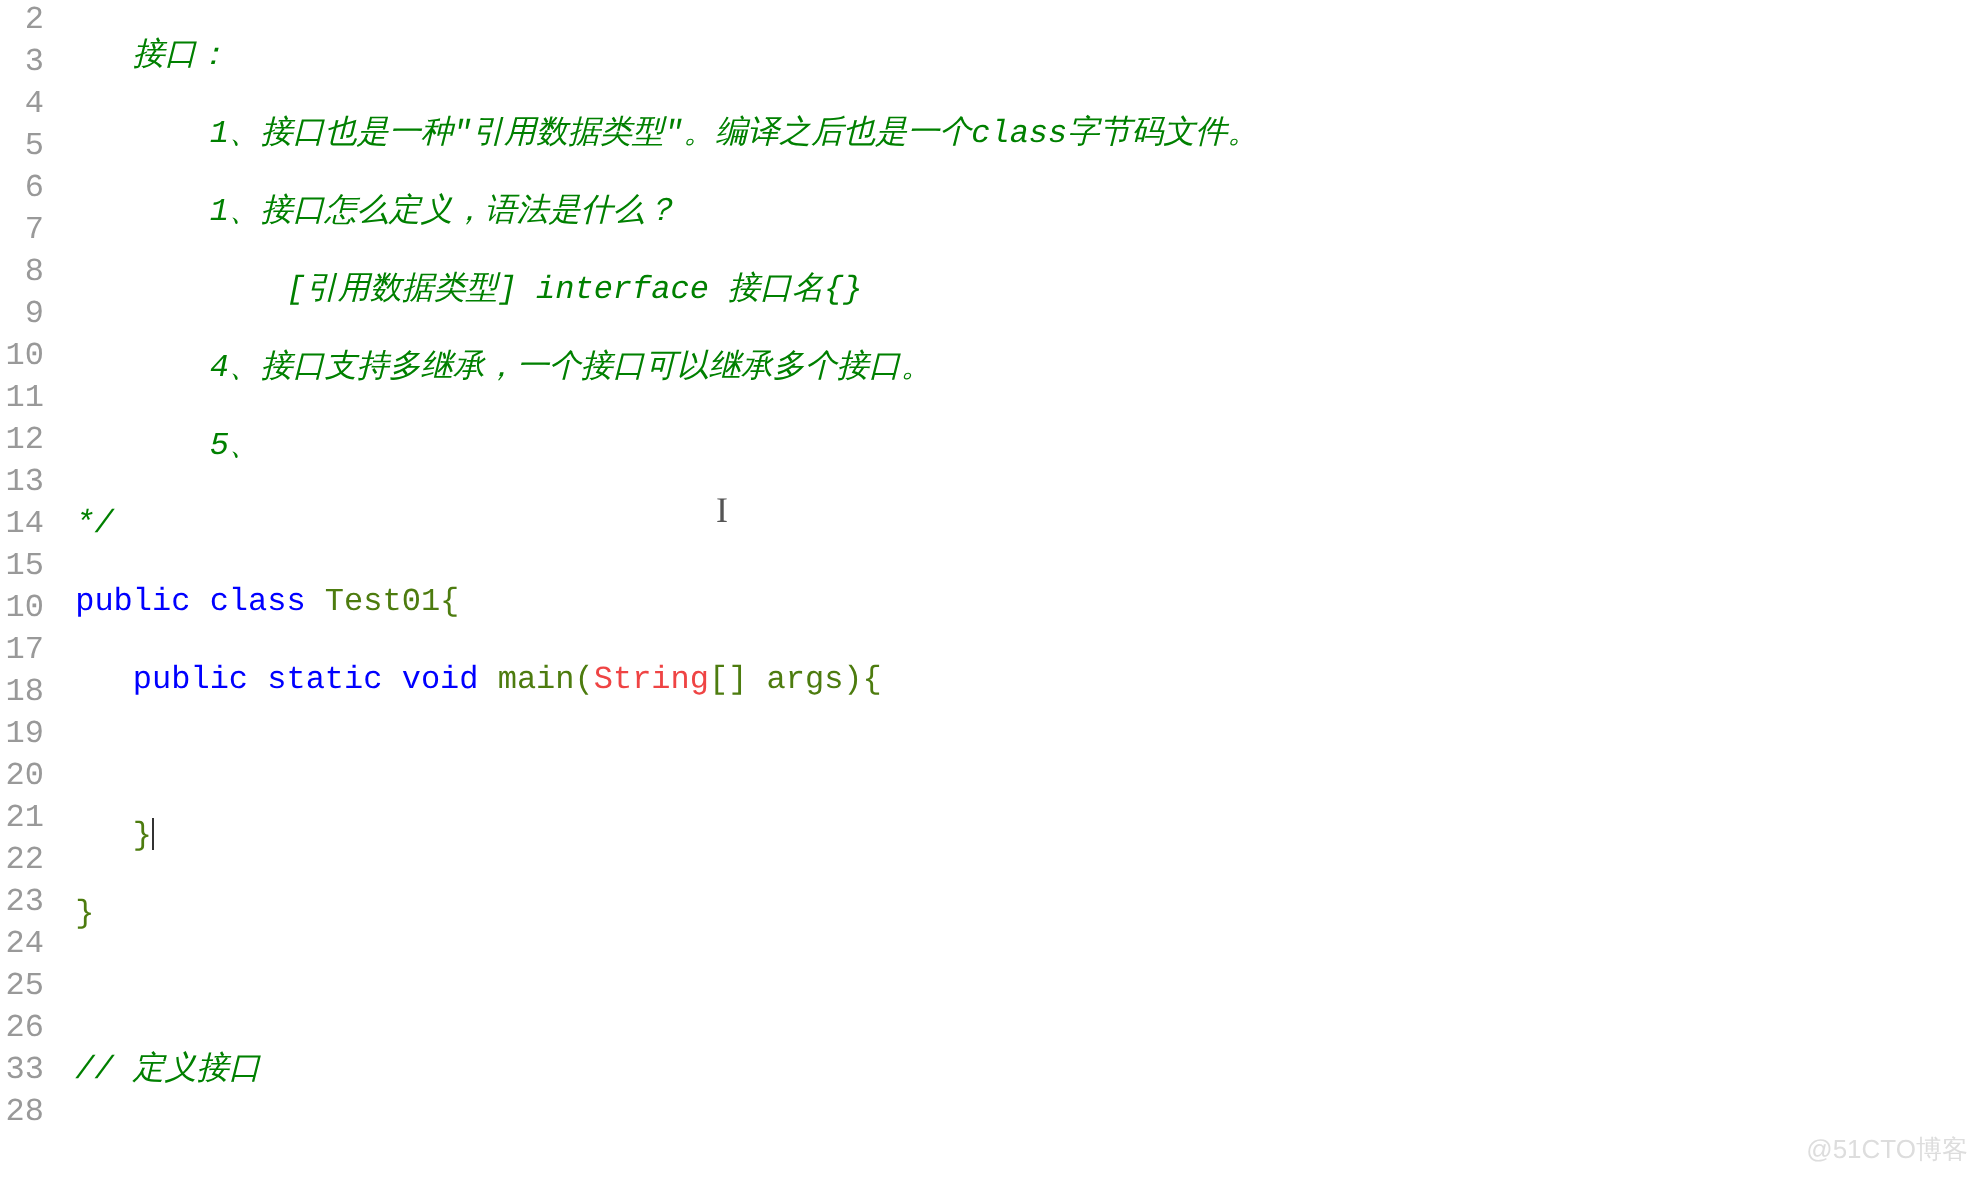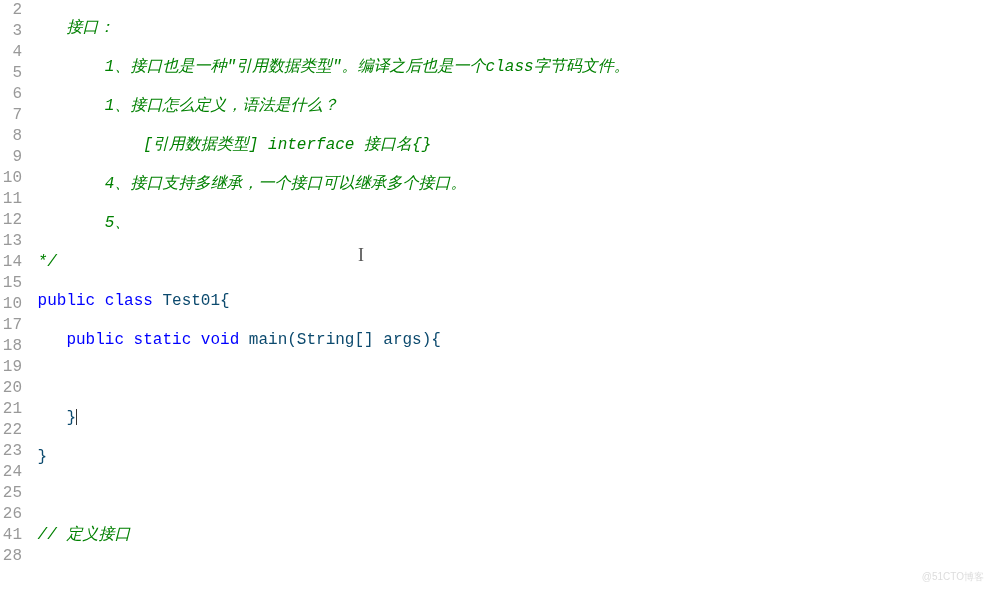--- a/index.html
+++ b/index.html
@@ -34,22 +34,22 @@
     }
     .line {
       height: 21px;
       line-height: 21px;
     }
     .gutter .line {
       color: #999;
     }
     .comment { color: #008000; font-style: italic; }
     .keyword { color: #0000ff; margin-top: 45px; }
-    .type { color: #0c4a6e; }
-    .plain { color: #0c4a6e; }
+    .type { color: #ef4444; }
+    .plain { color: #4d7c0f; }
     .cursor {
       display: inline-block;
       width: 1px;
       height: 16px;
       background: #333;
       vertical-align: middle;
       position: relative;
       top: -1px;
     }
     .text-cursor {
@@ -58,21 +58,21 @@
       color: #555;
       left: 358px;
       top: 245px;
       font-size: 18px;
     }
     .watermark {
       position: absolute;
       right: 10px;
       bottom: 6px;
       color: #ddd;
-      font-size: 10px;
+      font-size: 13px;
       font-family: sans-serif;
     }
   </style>
 </head>
 <body>
 
 <div class="editor">
   <div class="gutter">
     <div class="line">2</div>
     <div class="line">3</div>
@@ -92,21 +92,21 @@
     <div class="line">17</div>
     <div class="line">18</div>
     <div class="line">19</div>
     <div class="line">20</div>
     <div class="line">21</div>
     <div class="line">22</div>
     <div class="line">23</div>
     <div class="line">24</div>
     <div class="line">25</div>
     <div class="line">26</div>
-    <div class="line">41</div>
+    <div class="line">33</div>
     <div class="line">28</div>
   </div>
   <div class="code">
 <div class="line"><span class="comment">    接口：</span></div>
 <div class="line"><span class="comment">        1、接口也是一种"引用数据类型"。编译之后也是一个class字节码文件。</span></div>
 <div class="line"><span class="comment">        1、接口怎么定义，语法是什么？</span></div>
 <div class="line"><span class="comment">            [引用数据类型] interface 接口名{}</span></div>
 <div class="line"><span class="comment">        4、接口支持多继承，一个接口可以继承多个接口。</span></div>
 <div class="line"><span class="comment">        5、</span></div>
 <div class="line"><span class="comment"> */</span></div>

